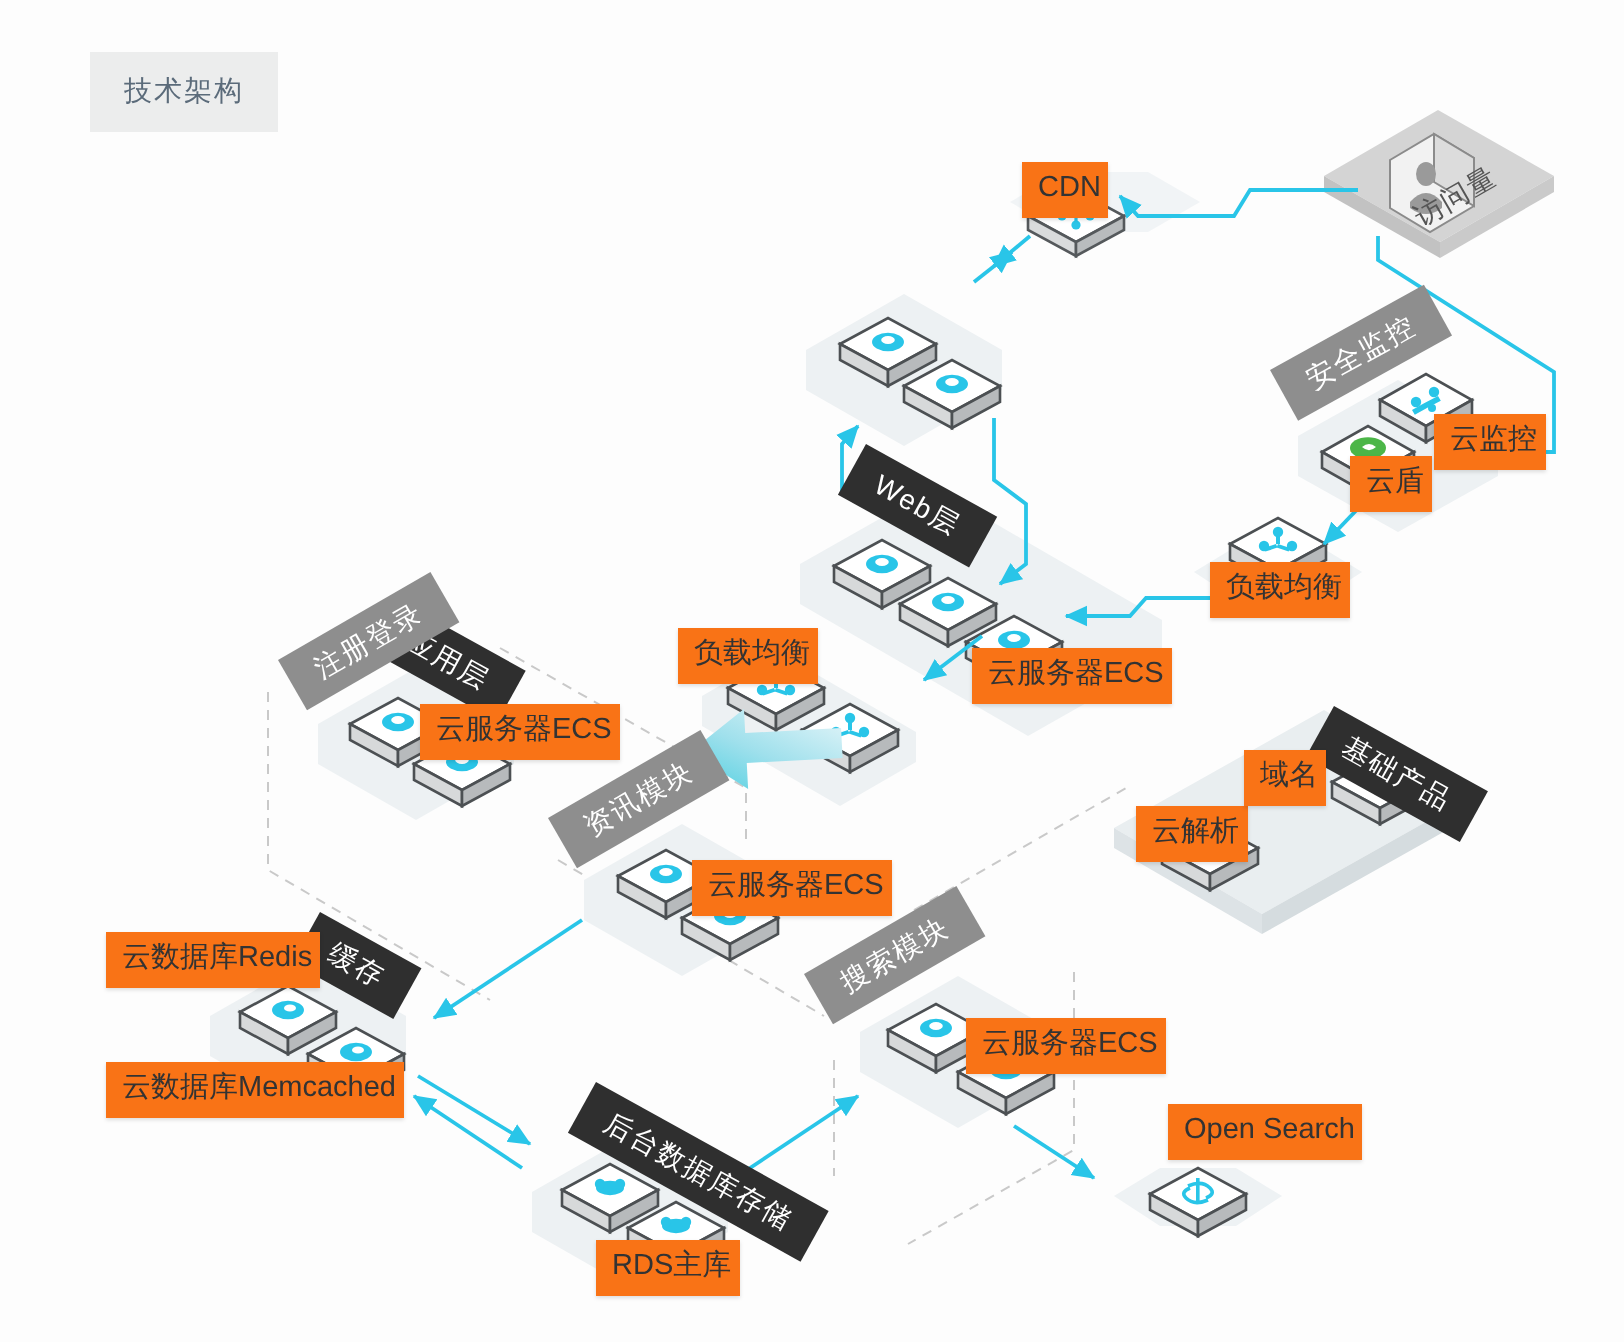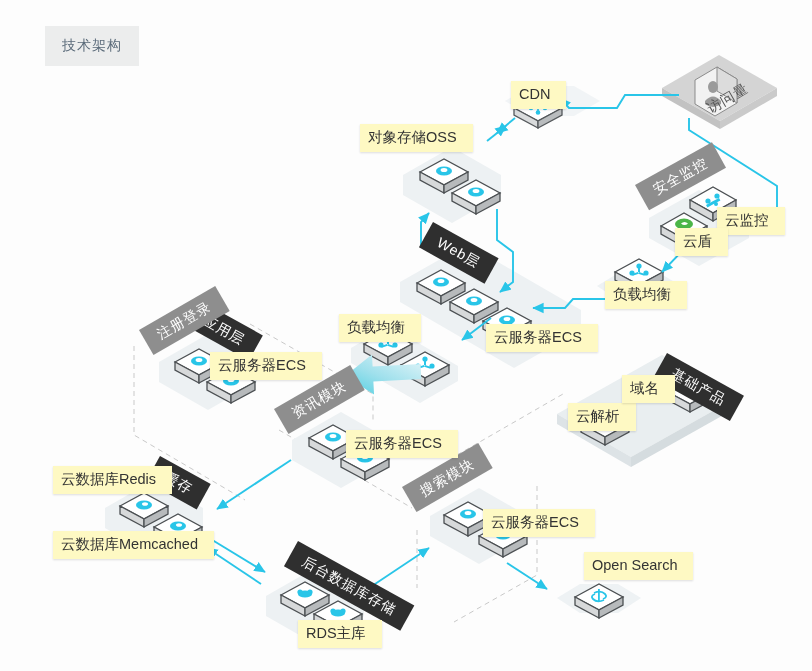--- a/index.html
+++ b/index.html
@@ -7,25 +7,25 @@
     width:812px;height:671px;overflow:hidden;position:relative;
     font-family:"Liberation Sans","DejaVu Sans",sans-serif;
     background:#fdfdfd;
   }
   #stage{position:absolute;left:17px;top:0;width:812px;height:501px;}
   #svgroot{position:absolute;left:0;top:0;width:812px;height:671px;}
 
   
   .lbl{
     position:absolute;
-    background:#fef9c3;
+    background:#f97316;
     color:#333;
     font-size:14.5px;
     line-height:1;
-    padding:6px 16px 7px 8px;
+    padding:6px 4px 7px 8px;
     white-space:nowrap;
     box-shadow:0 1px 2px rgba(0,0,0,.13);
     z-index:40;
   }
 
   
   .banner{
     position:absolute;
     color:#fff;
     font-size:14px;
@@ -421,21 +421,20 @@
   <div class="banner gray" style="left:385px;top:487px;transform:rotate(-30deg);">搜索模块</div>
 
   <div class="banner dark" style="left:143px;top:456px;transform:rotate(29deg);">缓存</div>
 
   <div class="banner dark" style="left:281px;top:541px;transform:rotate(29deg);">后台数据库存储</div>
 
   <div class="banner dark" style="left:650px;top:353px;transform:rotate(29deg);">基础产品</div>
 
   <div class="lbl" style="left:494px;top:81px;">CDN</div>
 
-  <div class="lbl" style="left:343px;top:124px;">对象存储OSS</div>
 
   <div class="lbl" style="left:700px;top:207px;">云监控</div>
 
   <div class="lbl" style="left:658px;top:228px;text-align:center;">云盾</div>
 
   <div class="lbl" style="left:588px;top:281px;">负载均衡</div>
 
   <div class="lbl" style="left:469px;top:324px;">云服务器ECS</div>
 
   <div class="lbl" style="left:322px;top:314px;">负载均衡</div>

